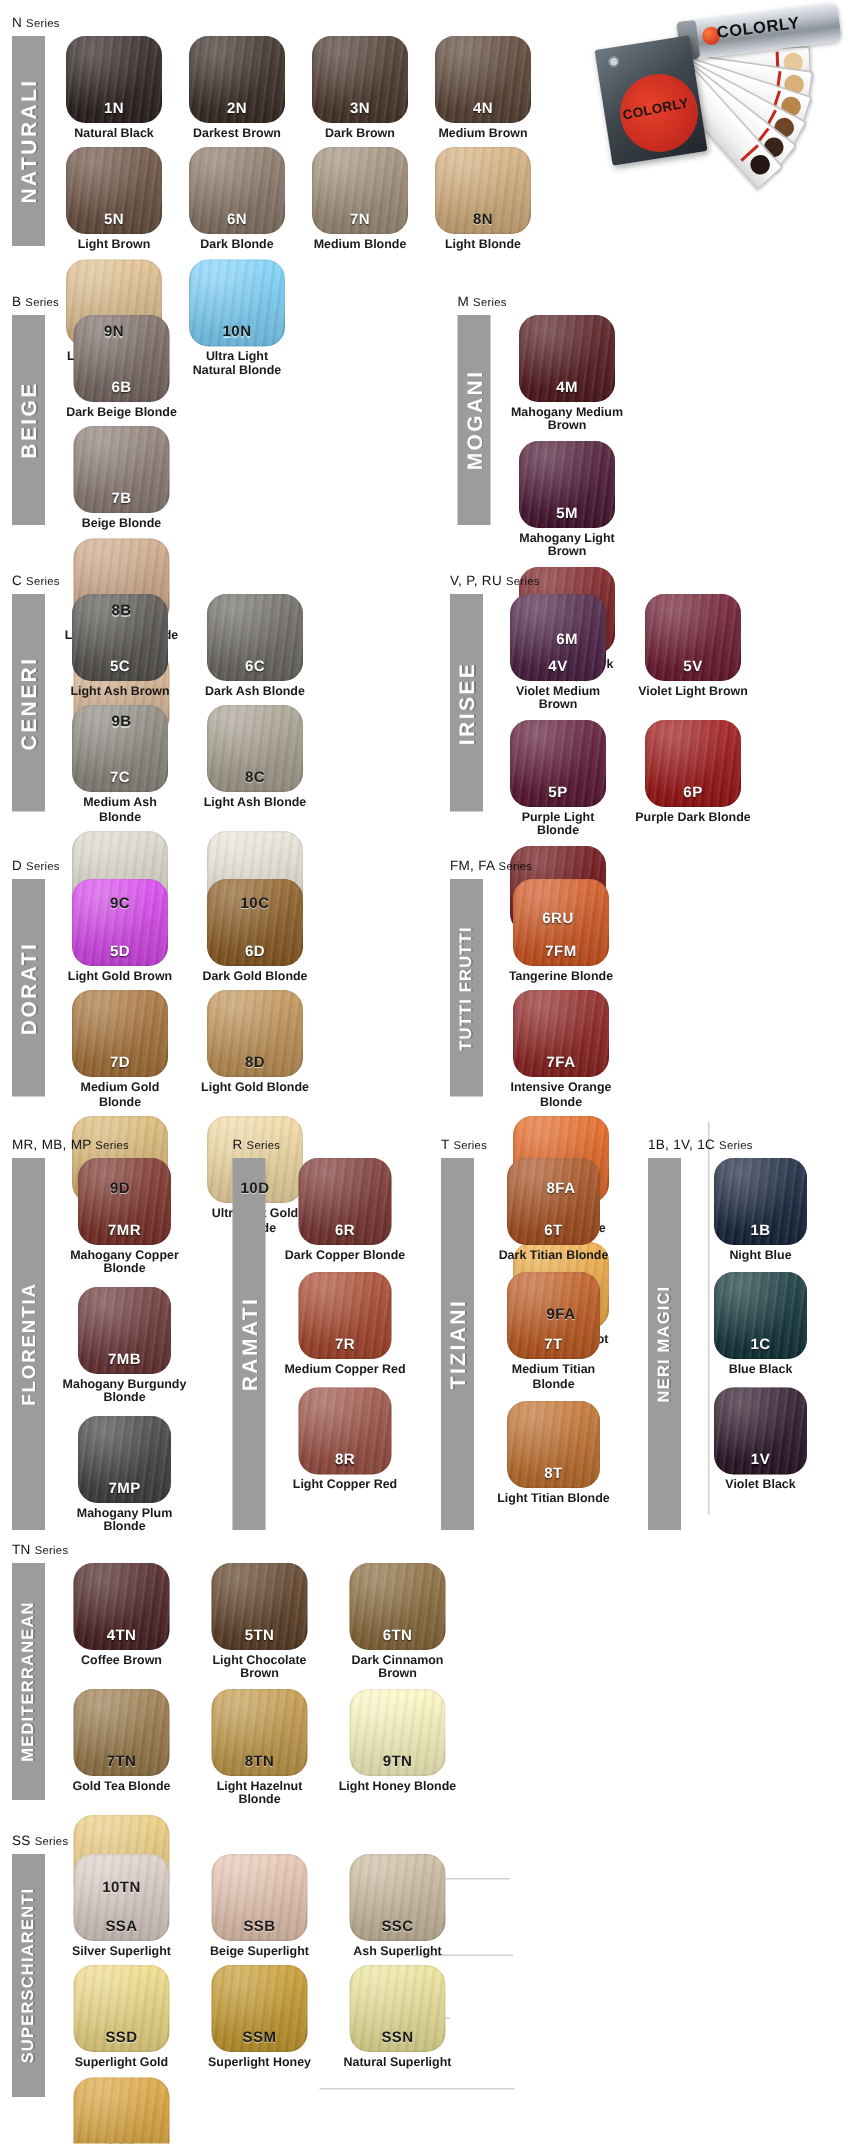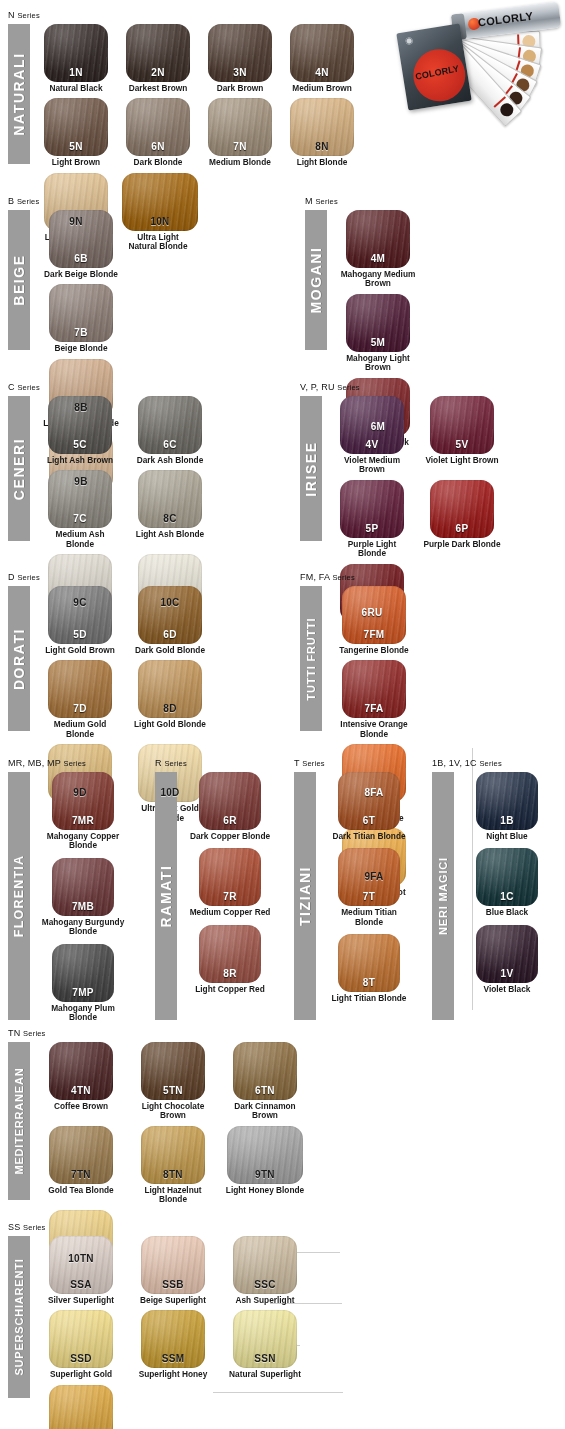--- a/index.html
+++ b/index.html
@@ -289,21 +289,21 @@
                 </div>
                 <div class="cname">Light Blonde</div>
               </div>
               <div class="cell" style="width: 72px;">
                 <div class="chip" style="width: 64px; height: 58px; background: rgb(224, 191, 141);">
                   <div class="code dark">9N</div>
                 </div>
                 <div class="cname">Lightest Blonde</div>
               </div>
               <div class="cell" style="width: 72px;">
-                <div class="chip" style="width: 64px; height: 58px; background: #a16207; padding-left: 12px;">
+                <div class="chip" style="width: 64px; height: 58px; background: #7dd3fc;">
                   <div class="code dark">10N</div>
                 </div>
                 <div class="cname">Ultra Light Natural Blonde</div>
               </div>
             </div>
           </div>
         </div>
       </div>
       <div class="block" style="left: 8px; top: 196px; width: 210px;">
         <div class="series-head"><span>B</span> <span class="sm">Series</span></div>
@@ -463,21 +463,21 @@
       </div>
       <div class="block" style="left: 8px; top: 572px; width: 280px;">
         <div class="series-head"><span>D</span> <span class="sm">Series</span></div>
         <div class="body-row">
           <div class="vbar " style="height: 145px;">
             <span>DORATI</span>
           </div>
           <div class="swatch-area">
             <div class="grid">
               <div class="cell" style="width: 80px;">
-                <div class="chip" style="width: 64px; height: 58px; background: #737373;">
+                <div class="chip" style="width: 64px; height: 58px; background: #d946ef;">
                   <div class="code light">5D</div>
                 </div>
                 <div class="cname">Light Gold Brown</div>
               </div>
               <div class="cell" style="width: 80px;">
                 <div class="chip" style="width: 64px; height: 58px; background: rgb(141, 93, 35);">
                   <div class="code light">6D</div>
                 </div>
                 <div class="cname">Dark Gold Blonde</div>
               </div>
@@ -697,21 +697,21 @@
                 </div>
                 <div class="cname">Gold Tea Blonde</div>
               </div>
               <div class="cell" style="width: 82px;">
                 <div class="chip" style="width: 64px; height: 58px; background: rgb(196, 154, 73);">
                   <div class="code dark">8TN</div>
                 </div>
                 <div class="cname">Light Hazelnut Blonde</div>
               </div>
               <div class="cell" style="width: 82px;">
-                <div class="chip" style="width: 76px; height: 58px; background: #a3a3a3;">
+                <div class="chip" style="width: 64px; height: 58px; background: #fef9c3;">
                   <div class="code dark">9TN</div>
                 </div>
                 <div class="cname">Light Honey Blonde</div>
               </div>
               <div class="cell" style="width: 82px;">
                 <div class="chip" style="width: 64px; height: 58px; background: rgb(238, 207, 128);">
                   <div class="code dark">10TN</div>
                 </div>
                 <div class="cname">Extra Light Gold Blonde</div>
               </div>

